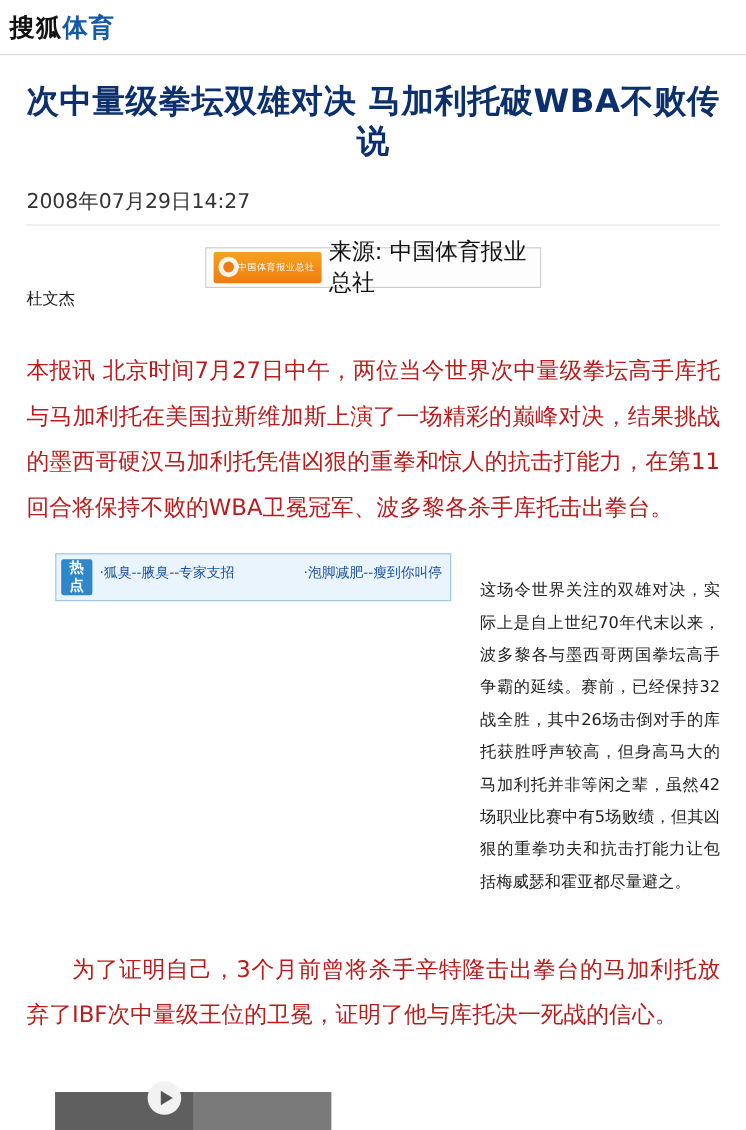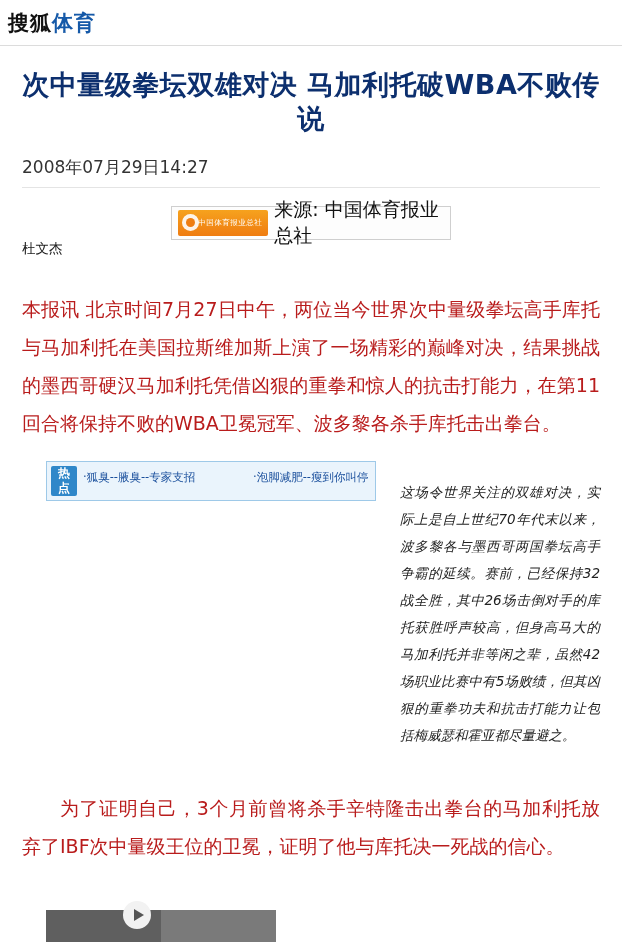--- a/index.html
+++ b/index.html
@@ -128,21 +128,20 @@
 
   
   .float-col{
     float:right;
     width:200px;
     margin:18px 0 8px 20px;
     font-size:13.5px;
     line-height:2.0;
     color:#222;
     text-align:justify;
-    font-style:italic;
   }
 
   
   .hotbox{
     width:330px;
     margin:16px 0 0 24px;
     border:1px solid #9ec9e8;
     background:#eaf4fc;
     box-sizing:border-box;
     display:flex;

